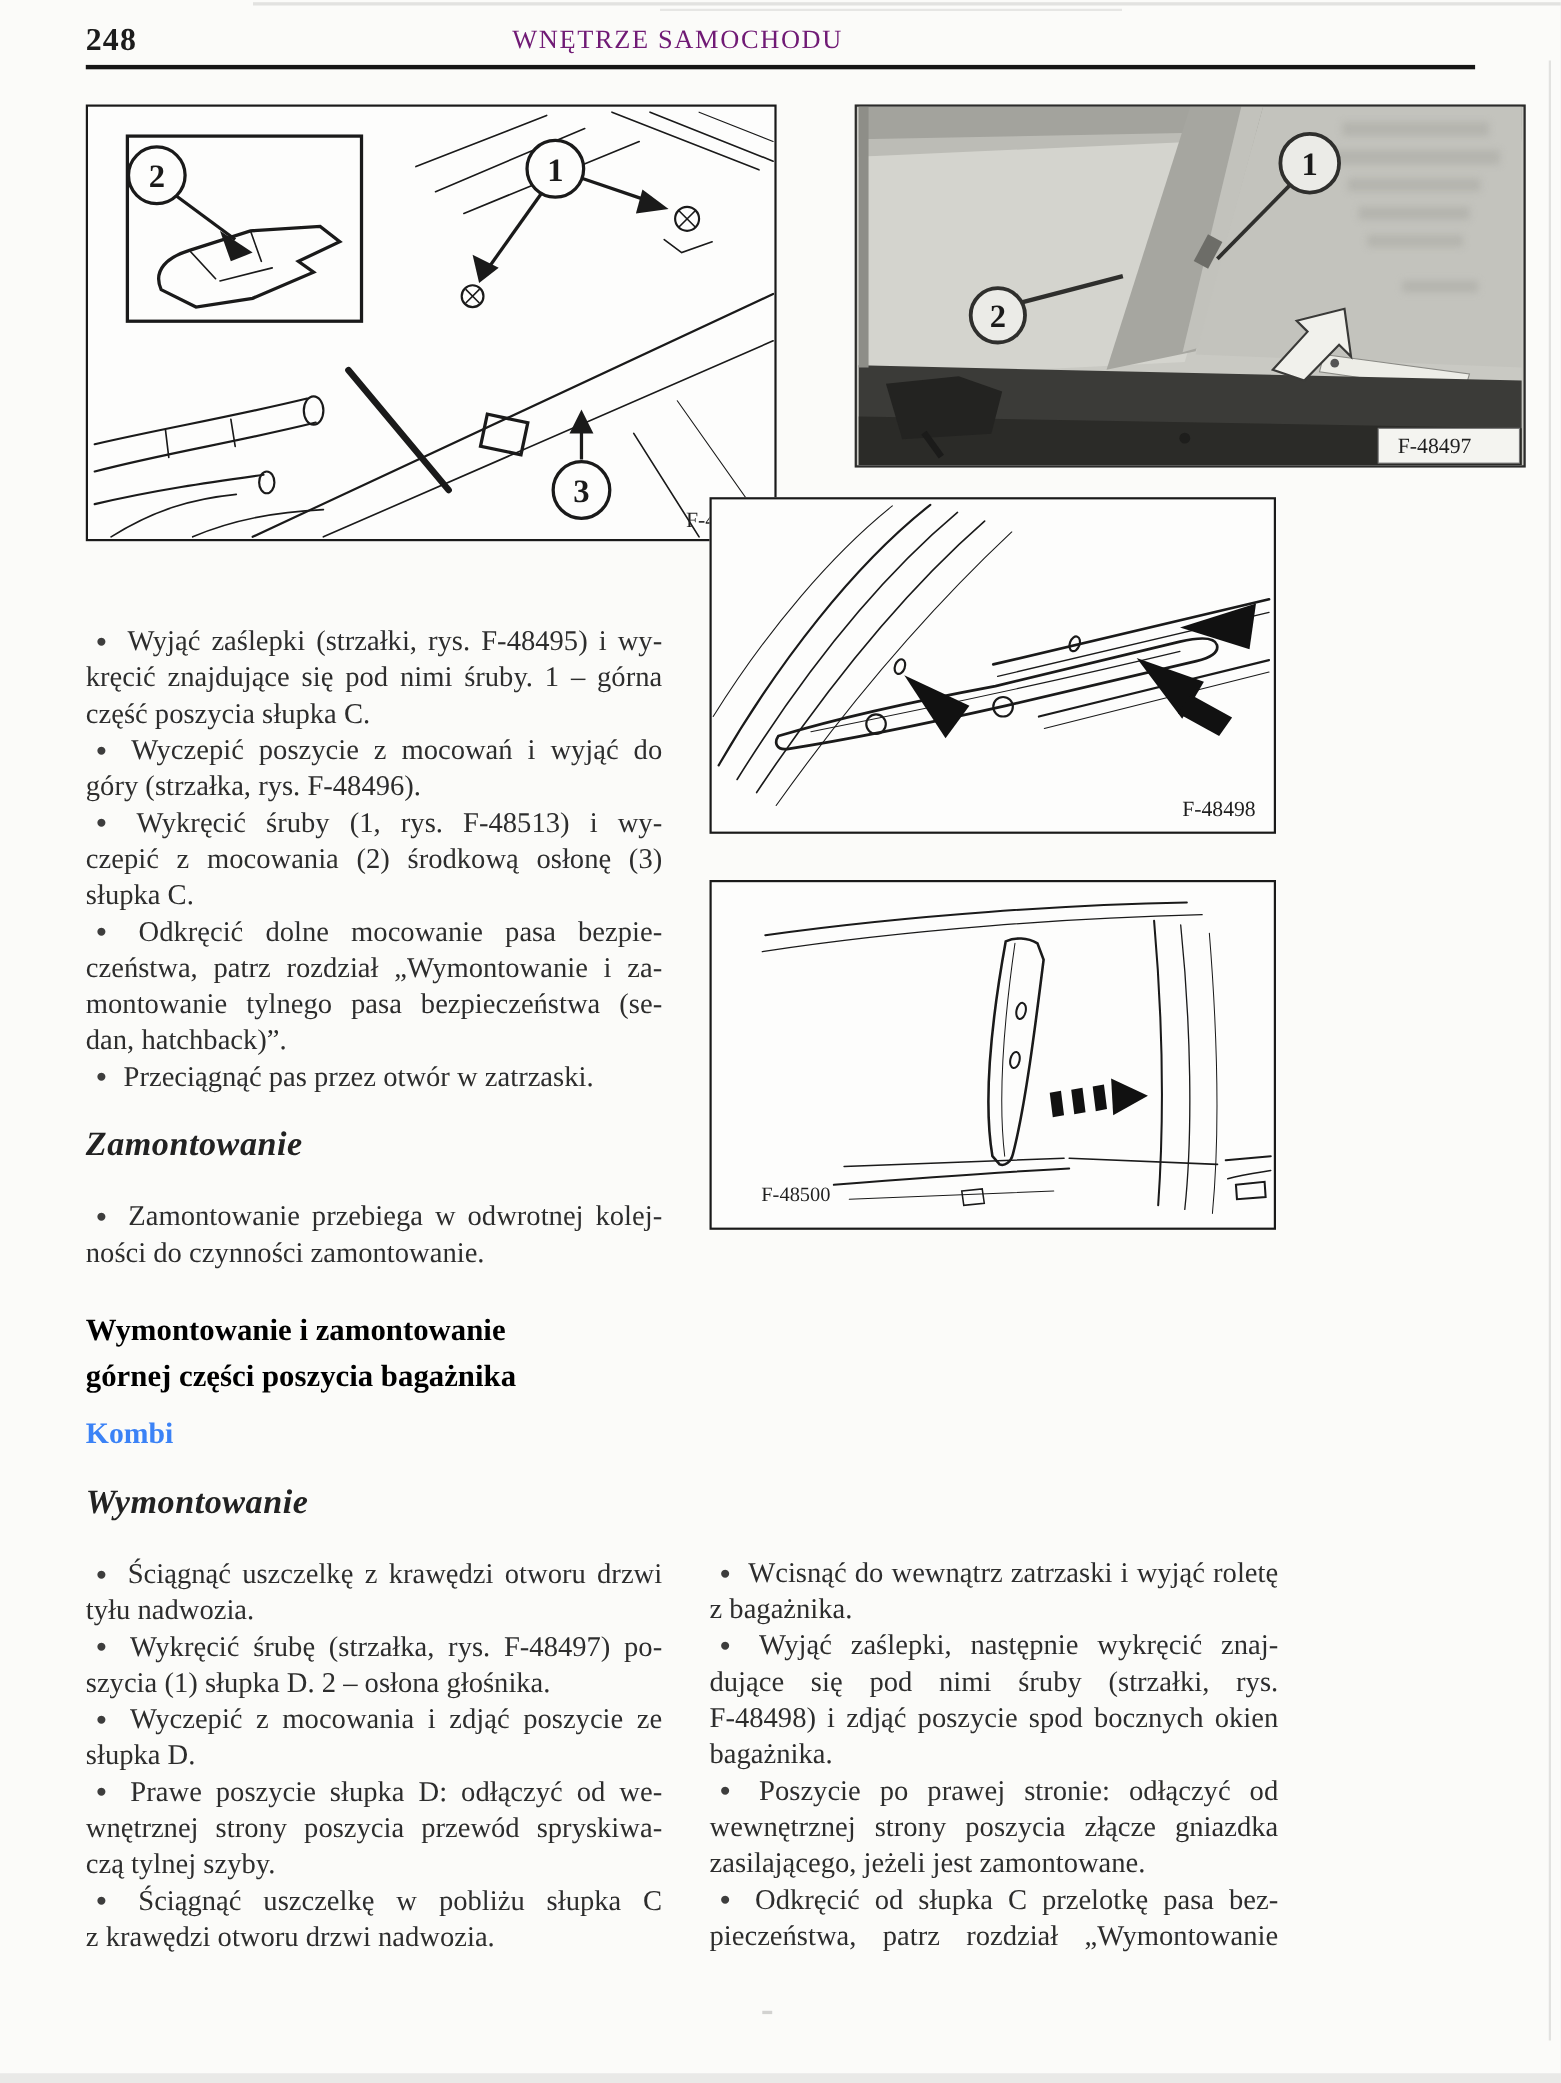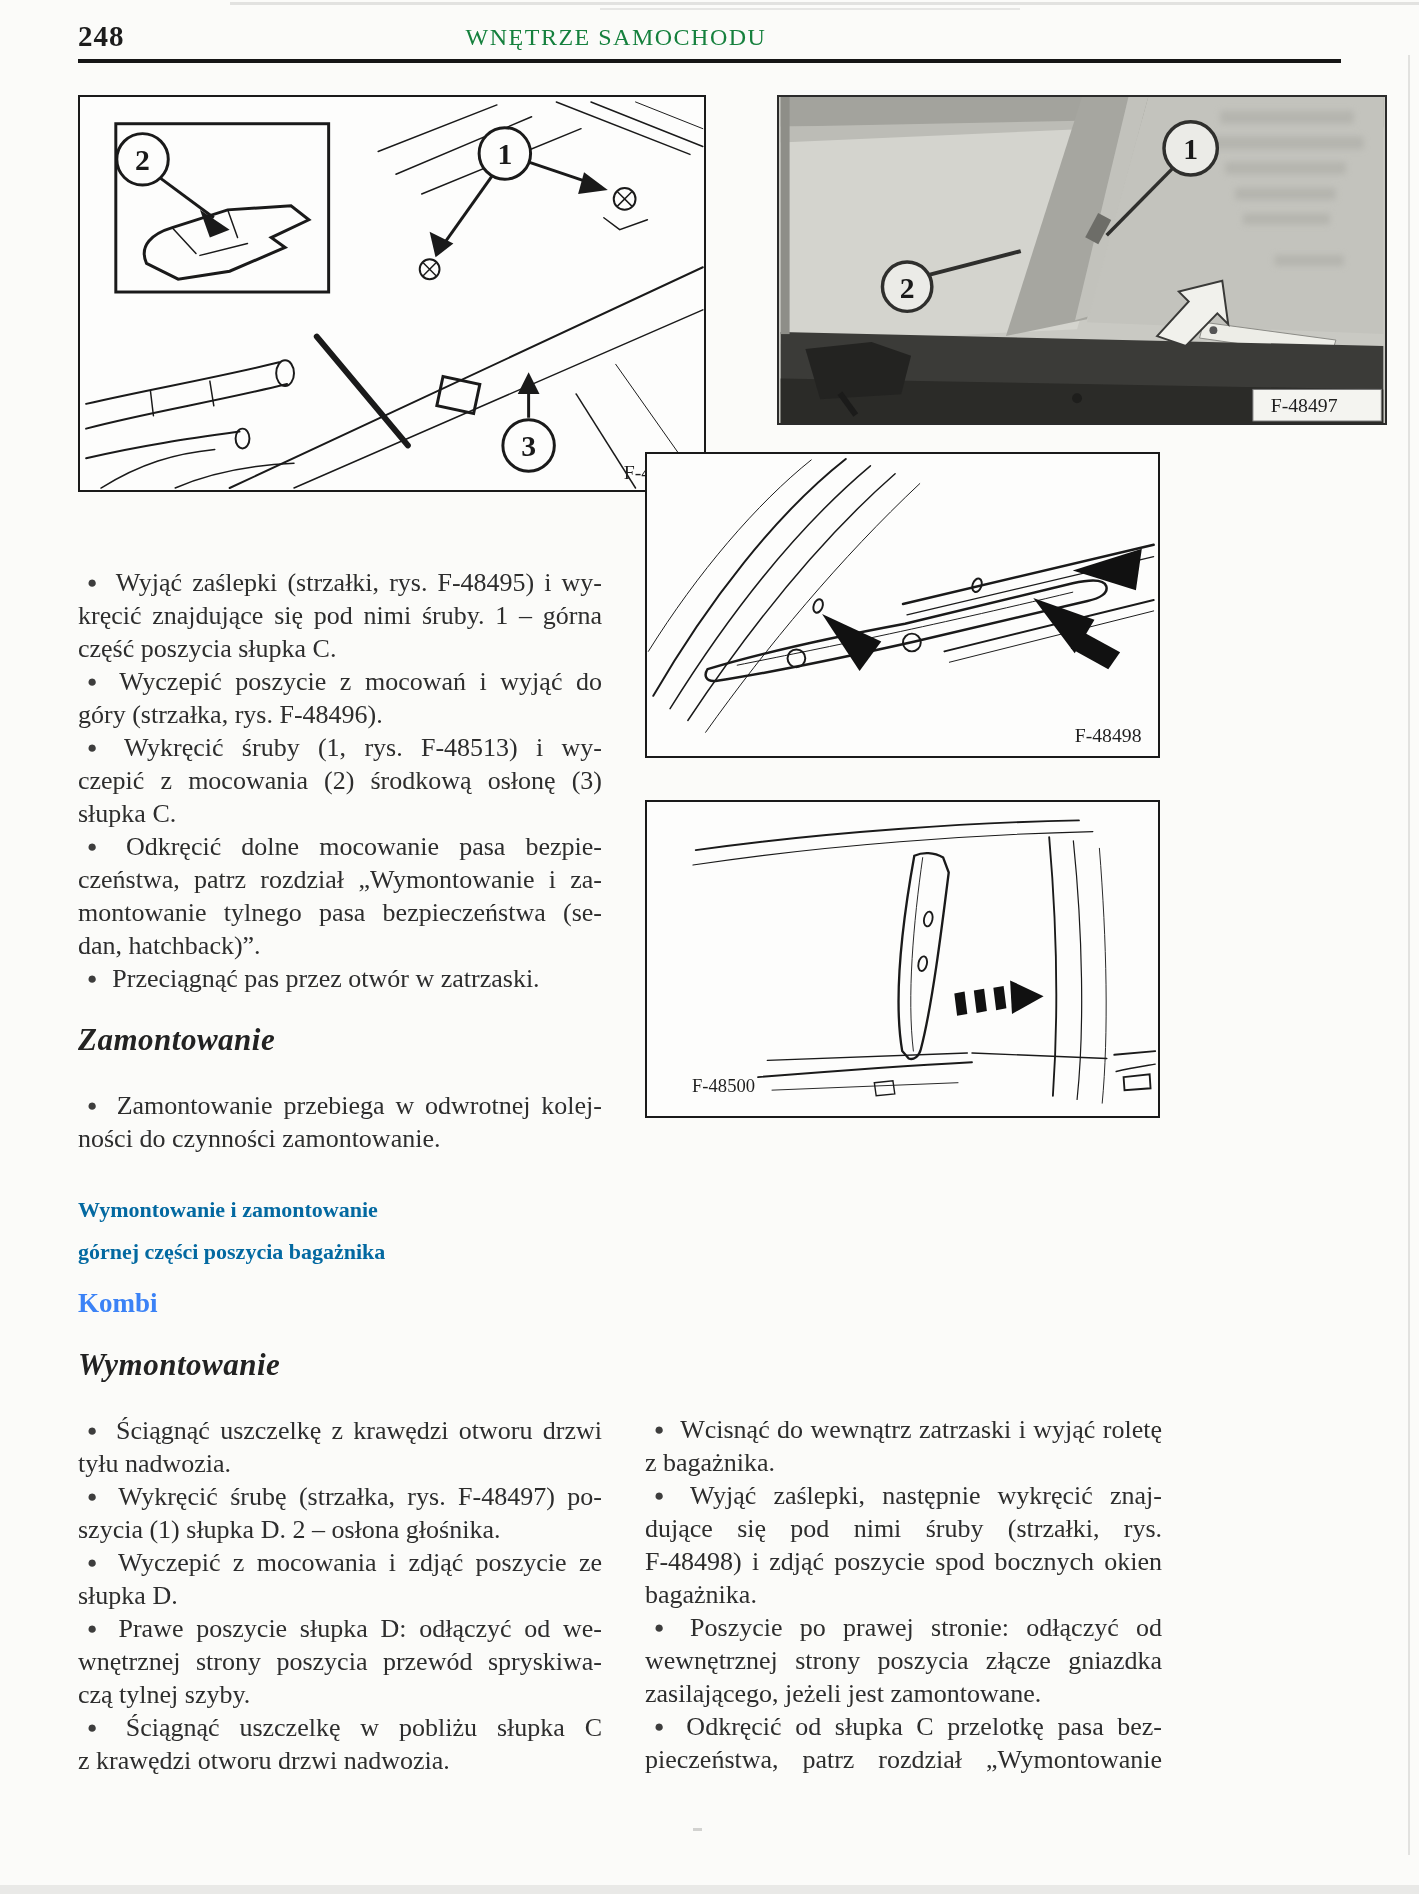--- a/index.html
+++ b/index.html
@@ -3,21 +3,21 @@
 <meta charset="utf-8">
 <style>
   html,body{margin:0;padding:0;background:#e9e9e7;}
   #page{
     position:relative;width:1419px;height:1885px;margin:0 auto;
     background:#fbfbf9;overflow:hidden;
     font-family:Liberation Serif, serif;color:#2d2d2d;
   }
   
   .page-number{position:absolute;left:78px;top:20px;font-size:29px;font-weight:bold;color:#1c1c1c;letter-spacing:1px;}
-  .page-header-title{position:absolute;left:378px;top:24px;width:476px;text-align:center;font-size:24px;color:#15803d;letter-spacing:1.5px;}
+  .page-header-title{position:absolute;left:378px;top:24px;width:476px;text-align:center;font-size:24px;color:#701a75;letter-spacing:1.5px;}
   .header-rule{position:absolute;left:78px;top:59px;width:1263px;height:4px;background:#161616;}
   
   .scan-line-1{position:absolute;left:230px;top:2px;width:1189px;height:3px;background:#dcdcda;opacity:.8;}
   .scan-line-2{position:absolute;left:600px;top:8px;width:420px;height:2px;background:#e6e6e4;}
   .scan-edge{position:absolute;left:1408px;top:55px;width:2px;height:1800px;background:#e2e2e0;}
   .scan-dot{position:absolute;left:693px;top:1828px;width:9px;height:3px;background:#d2d2d0;}
   
   .fig{position:absolute;background:#fdfdfc;border:2px solid #1a1a1a;box-sizing:border-box;}
   #fig-48513{left:78px;top:95px;width:628px;height:397px;}
   #fig-48497{left:777px;top:95px;width:610px;height:330px;border-color:#2b2b2b;background:#c9c9c3;}
@@ -27,21 +27,21 @@
   .fig-label{font-size:20px;fill:#1f1f1f;}
   .callout-num{font-size:30px;font-weight:bold;fill:#1a1a1a;text-anchor:middle;}
   
   .col{position:absolute;font-size:26px;line-height:33px;}
   #col-left{left:78px;top:566px;width:524px;}
   #col-right{left:645px;top:1413px;width:517px;}
   .line{height:33px;overflow:hidden;white-space:nowrap;}
   .line.j{text-align:justify;text-align-last:justify;white-space:normal;}
   .dot{font-size:17px;margin:0 15px 0 9px;position:relative;top:-3px;color:#3d3d3d;}
   .h-italic{font-size:31px;font-weight:bold;font-style:italic;color:#222;margin:28px 0 30px 0;height:36px;letter-spacing:.5px;}
-  .h-bold{font-size:22px;font-weight:bold;color:#0369a1;line-height:42px;margin:34px 0 0 0;}
+  .h-bold{font-size:28px;font-weight:bold;color:#000000;line-height:42px;margin:34px 0 0 0;}
   .h-sub{font-size:27px;font-weight:bold;color:#3b82f6;margin:14px 0 0 0;height:33px;}
 </style>
 </head>
 <body>
 
 <div id="page">
 
   <div class="page-number">248</div>
   <div class="page-header-title">WNĘTRZE SAMOCHODU</div>
   <div class="header-rule"></div>

